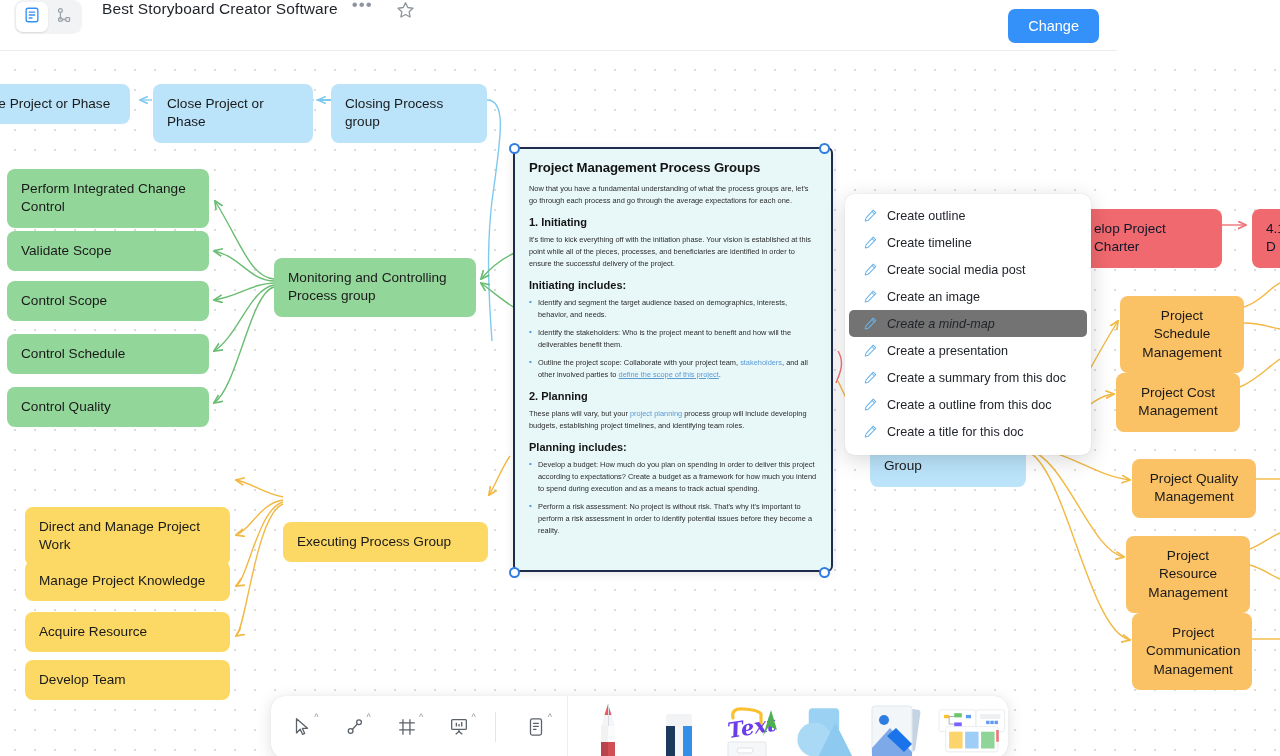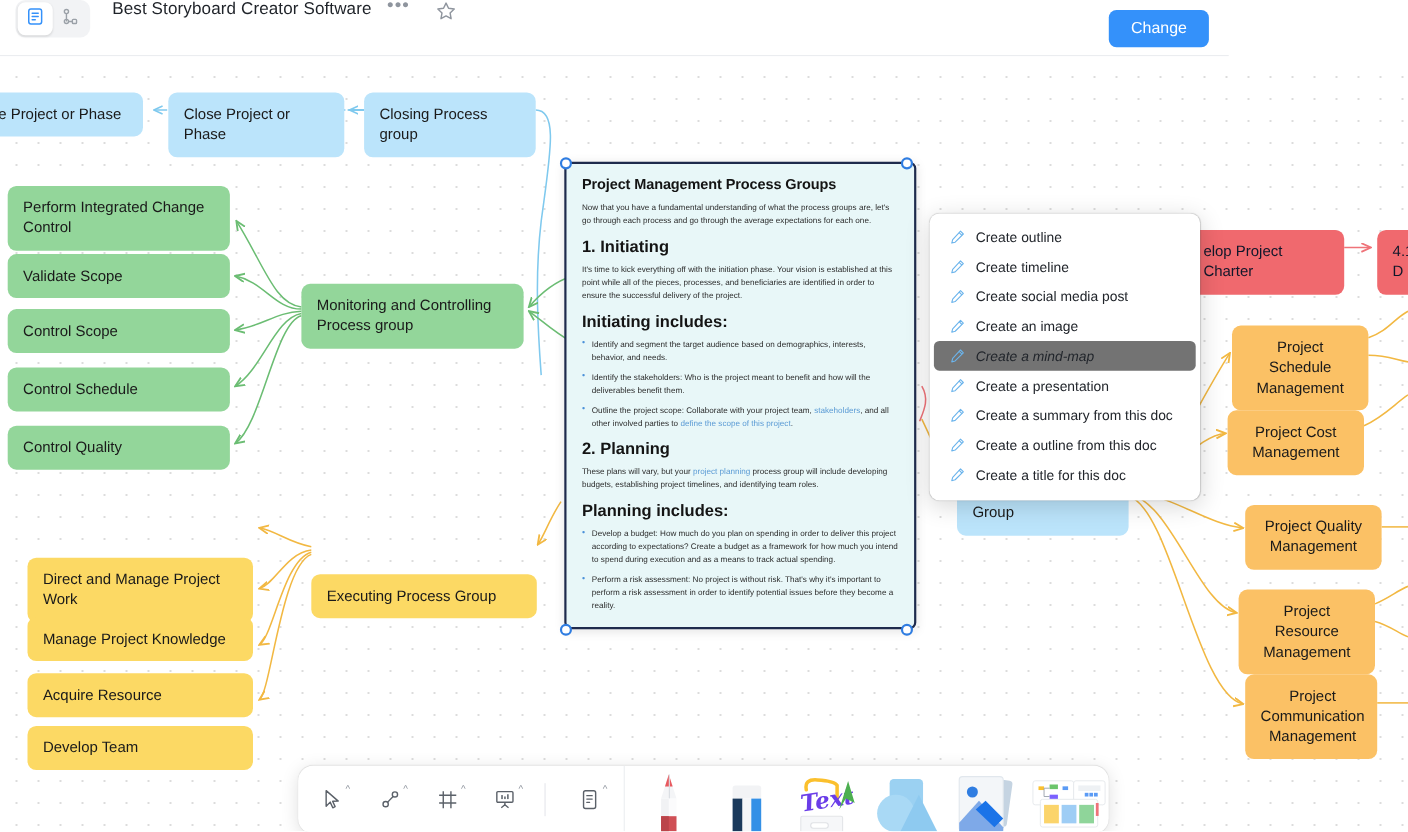--- a/index.html
+++ b/index.html
@@ -75,32 +75,32 @@
 
   
   #doc-card {
     position: absolute; left: 513px; top: 96px; width: 320px; height: 425px;
     background: #e8f7f8; border: 2.5px solid #1e2b4d; border-radius: 6px;
     overflow: hidden; z-index: 20;
     box-shadow: 0 2px 10px rgba(0,0,0,.10);
   }
   #doc-inner { padding: 11px 14px 8px 14px; }
   #doc-card h1 { font-size: 13.2px; color: #141414; margin-bottom: 8px; letter-spacing: -.1px; }
-  #doc-card h2 { font-size: 15px; color: #141414; margin: 9px 0 6px 0; }
+  #doc-card h2 { font-size: 11px; color: #141414; margin: 9px 0 6px 0; }
   #doc-card p  { font-size: 7.4px; color: #2b2b2b; line-height: 1.62; margin-bottom: 7px; }
   #doc-card ul { list-style: none; margin-bottom: 6px; }
   #doc-card li {
     font-size: 7.4px; color: #2b2b2b; line-height: 1.62;
     padding-left: 9px; position: relative; margin-bottom: 6px;
   }
   #doc-card li:before {
     content: "•"; position: absolute; left: 0; top: -1px; color: #4a90d9; font-size: 8px;
   }
   #doc-card .lk { color: #5b9bd5; }
-  #doc-card .lk-u { color: #5b9bd5; }
+  #doc-card .lk-u { color: #5b9bd5; text-decoration: underline; }
   .handle {
     position: absolute; width: 11px; height: 11px; border-radius: 50%;
     background: #ffffff; border: 2.5px solid #2f7de1; z-index: 30; cursor: nwse-resize;
   }
 
   
   #ai-menu {
     position: absolute; left: 845px; top: 143px; width: 246px;
     background: #ffffff; border-radius: 9px;
     box-shadow: 0 5px 22px rgba(0,0,0,.16), 0 0 1px rgba(0,0,0,.18);

